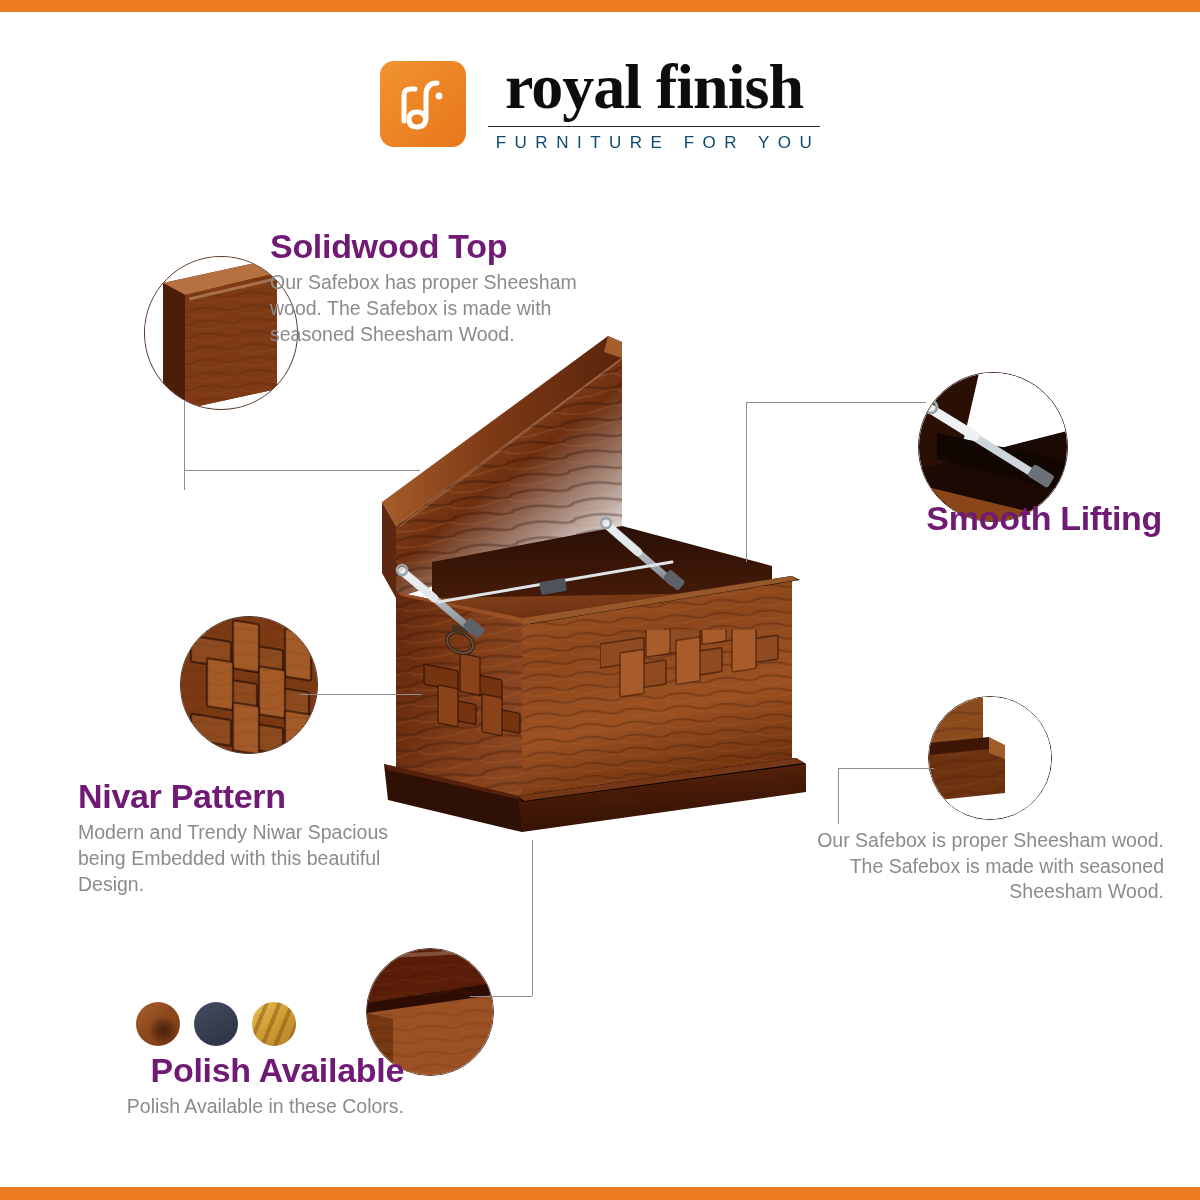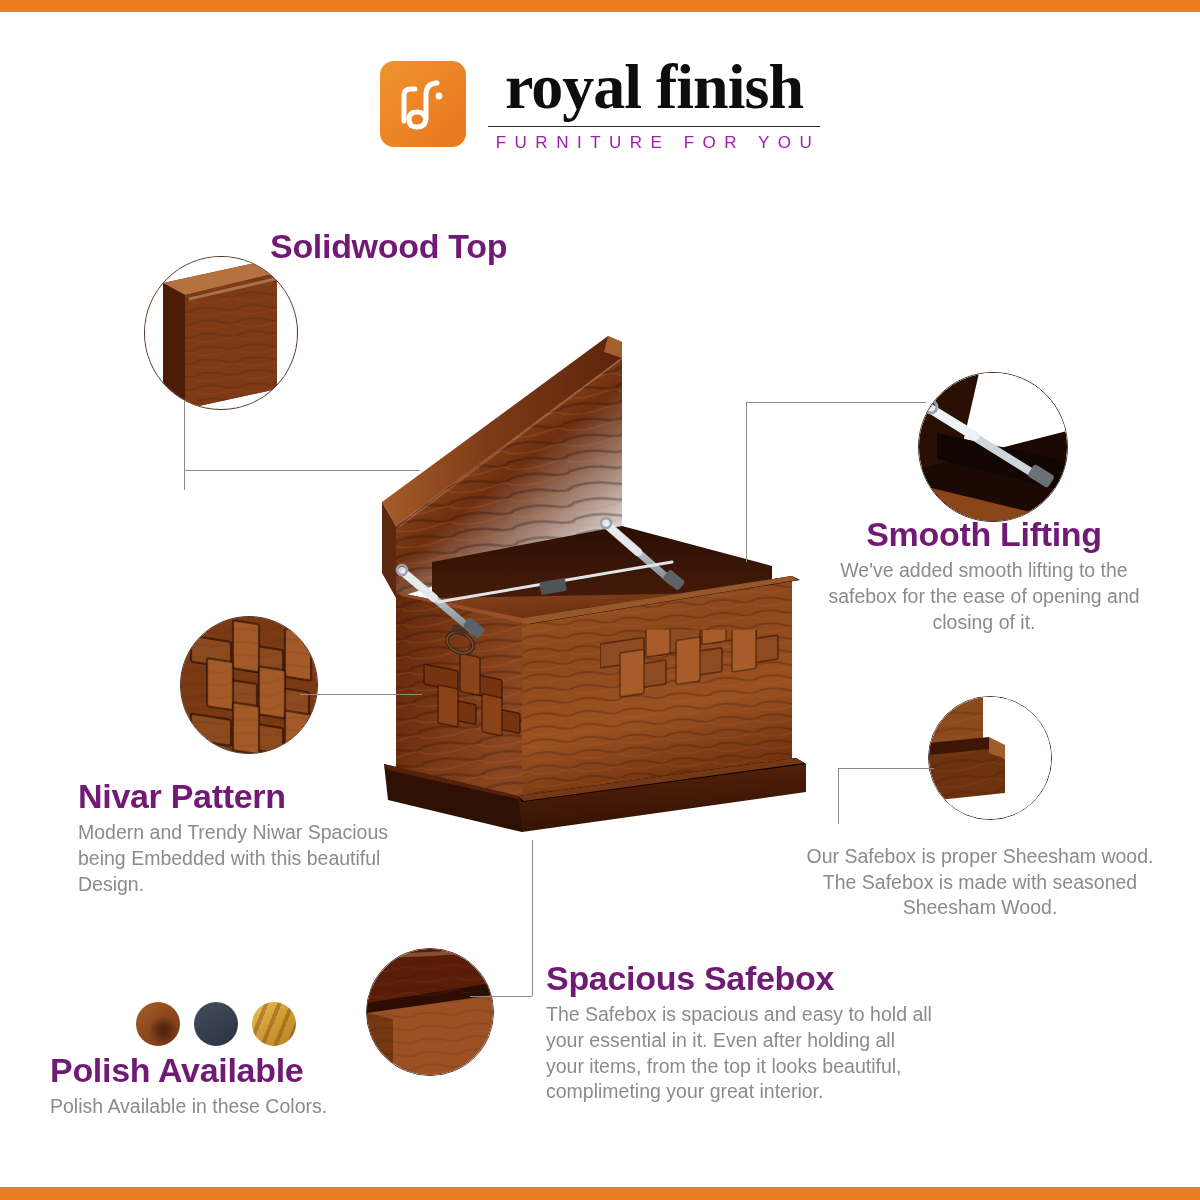--- a/index.html
+++ b/index.html
@@ -20,21 +20,21 @@
   .brand{position:absolute;left:0;top:55px;width:1200px;display:flex;
          justify-content:center;align-items:center;gap:22px;}
   .brand-mark{width:86px;height:86px;border-radius:14px;
       background:linear-gradient(135deg,#f0932f 0%,#e8761d 100%);
       position:relative;flex:none;}
   .brand-mark svg{position:absolute;left:0;top:0;}
   .brand-words{display:flex;flex-direction:column;align-items:center;}
   .brand-name{font-family:"Liberation Serif", serif;font-weight:bold;
       font-size:64px;line-height:1;color:#0d0d0d;letter-spacing:-1px;}
   .brand-rule{width:100%;height:1px;background:#2a2a2a;margin:7px 0 6px;}
-  .brand-tag{font-size:17px;letter-spacing:8.5px;color:#a21caf;
+  .brand-tag{font-size:17px;letter-spacing:8.5px;color:#0c4a6e;
       padding-left:8px;}
 
   
   .line{position:absolute;background:#8d8d8d;}
   .line.h{height:1px;}
   .line.v{width:1px;}
 
   
   .circ{position:absolute;border-radius:50%;overflow:hidden;
         border:1px solid #4a3228;background:#fff;}
@@ -47,21 +47,21 @@
   .wood-b{background:
       repeating-linear-gradient(88deg,rgba(45,14,5,.35) 0 5px,rgba(150,70,25,0) 5px 16px),
       linear-gradient(160deg,#7e3a14 0%,#9c4d20 40%,#65290c 100%);}
 
   
   .tblock{position:absolute;}
   .tblock h3{margin:0;font-size:34px;font-weight:bold;color:#701a75;
       line-height:1.06;letter-spacing:-.3px;}
   .tblock p{margin:6px 0 0;font-size:19.5px;color:#8b8b8b;
       line-height:1.32;font-weight:normal;}
-  .tblock.right{text-align:center;margin-top:16px;}
+  .tblock.right{text-align:right;}
 
   
   .swatches{position:absolute;display:flex;gap:14px;}
   .sw{width:44px;height:44px;border-radius:50%;}
   .sw-1{background:
       radial-gradient(circle at 62% 64%,rgba(40,12,4,.55) 0 9%,rgba(0,0,0,0) 38%),
       linear-gradient(140deg,#a85f2a 0%,#8e4a1e 45%,#7a3a14 100%);}
   .sw-2{background:linear-gradient(150deg,#454d60 0%,#363d4e 55%,#2b3142 100%);}
   .sw-3{background:
       repeating-linear-gradient(112deg,rgba(120,70,12,.42) 0 4px,rgba(214,168,66,0) 4px 12px),
@@ -260,20 +260,21 @@
         <polygon points="18,26 40,38 40,152 18,140" fill="#4c1d08"></polygon>
         <path d="M44,42 L130,22" stroke="rgba(255,220,180,.35)" stroke-width="3" fill="none"></path>
       </svg>
     </div>
   </div>
   <div class="line v" style="left:184px;top:400px;height:90px;"></div>
   <div class="line h" style="left:184px;top:470px;width:236px;"></div>
 
   <div class="tblock" style="left:270px;top:228px;width:340px;">
     <h3>Solidwood Top</h3>
+    <p>Our Safebox has proper Sheesham wood. The Safebox is made with seasoned Sheesham Wood.</p>
   </div>
 
   <div class="circ" style="left:918px;top:372px;width:148px;height:148px;">
     <div class="inner" style="background:#fff;">
       <svg width="148" height="148" viewBox="0 0 148 148">
         <polygon points="0,0 148,0 148,148 0,148" fill="#ffffff"></polygon>
         <polygon points="0,0 60,0 26,148 0,148" fill="#2a0f05"></polygon>
         <polygon points="0,96 148,58 148,148 0,148" fill="#1b0903"></polygon>
         <polygon points="0,112 148,148 0,148" fill="#8a4518"></polygon>
         <polygon points="18,60 148,88 148,118 18,86" fill="#120603"></polygon>
@@ -282,21 +283,20 @@
         <circle cx="12" cy="34" r="6" fill="none" stroke="#9aa3aa" stroke-width="3"></circle>
         <rect x="110" y="96" width="24" height="14" rx="3" transform="rotate(32 122 103)" fill="#6b7176"></rect>
       </svg>
     </div>
   </div>
   <div class="line h" style="left:746px;top:402px;width:180px;"></div>
   <div class="line v" style="left:746px;top:402px;height:160px;"></div>
 
   <div class="tblock right" style="left:806px;top:500px;width:356px;">
     <h3>Smooth Lifting</h3>
-    <p>We've added smooth lifting to the safebox for the ease of opening and closing of it.</p>
   </div>
 
   <div class="circ" style="left:180px;top:616px;width:136px;height:136px;">
     <div class="inner wood-b">
       <svg width="136" height="136" viewBox="0 0 136 136">
         <rect width="136" height="136" fill="#7a3913"></rect>
         <g transform="translate(6,4) skewY(9)">
           <g fill="#8c4a1e" stroke="rgba(32,11,3,.62)" stroke-width="2.2">
             <rect x="4" y="14" width="40" height="26" rx="2"></rect>
             <rect x="56" y="14" width="40" height="26" rx="2"></rect>
@@ -355,29 +355,25 @@
         <polygon points="0,64 26,70 26,126 0,126" fill="#743711"></polygon>
         <polygon points="0,0 126,0 126,40 0,62" fill="url(#grainF)" opacity=".45"></polygon>
         <polygon points="0,64 126,46 126,126 0,126" fill="url(#grainF)" opacity=".4"></polygon>
         <path d="M0,8 L120,2" stroke="rgba(255,230,200,.25)" stroke-width="4" fill="none"></path>
       </svg>
     </div>
   </div>
   <div class="line h" style="left:470px;top:996px;width:62px;"></div>
   <div class="line v" style="left:532px;top:840px;height:156px;"></div>
 
-  <div class="tblock" style="left:546px;top:960px;width:392px;">
-    <h3>Spacious Safebox</h3>
-    <p>The Safebox is spacious and easy to hold all your essential in it. Even after holding all your items, from the top it looks beautiful, complimeting your great interior.</p>
-  </div>
 
   <div class="swatches" style="left:136px;top:1002px;">
     <div class="sw sw-1"></div>
     <div class="sw sw-2"></div>
     <div class="sw sw-3"></div>
   </div>
 
-  <div class="tblock" style="left:50px;top:1052px;width:340px;">
+  <div class="tblock" style="left:64px;top:1052px;width:340px;text-align:right;">
     <h3>Polish Available</h3>
     <p>Polish Available in these Colors.</p>
   </div>
 
 </div>
 
 </body></html>

